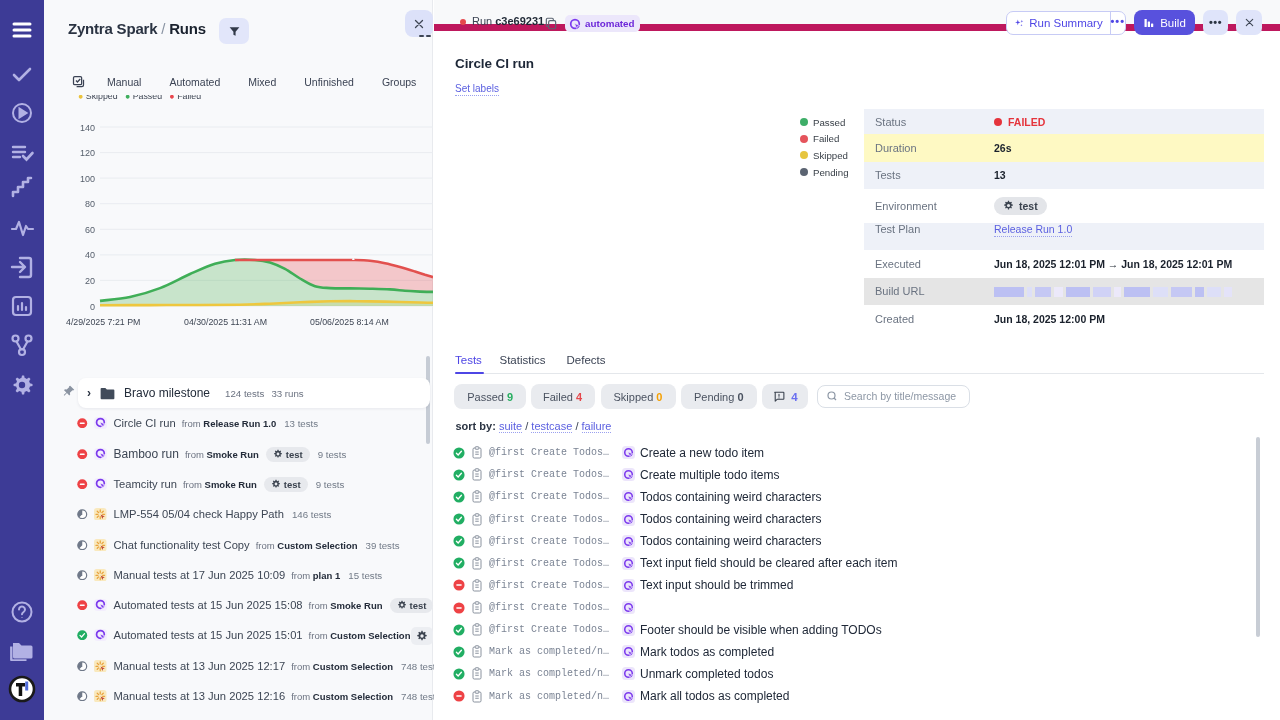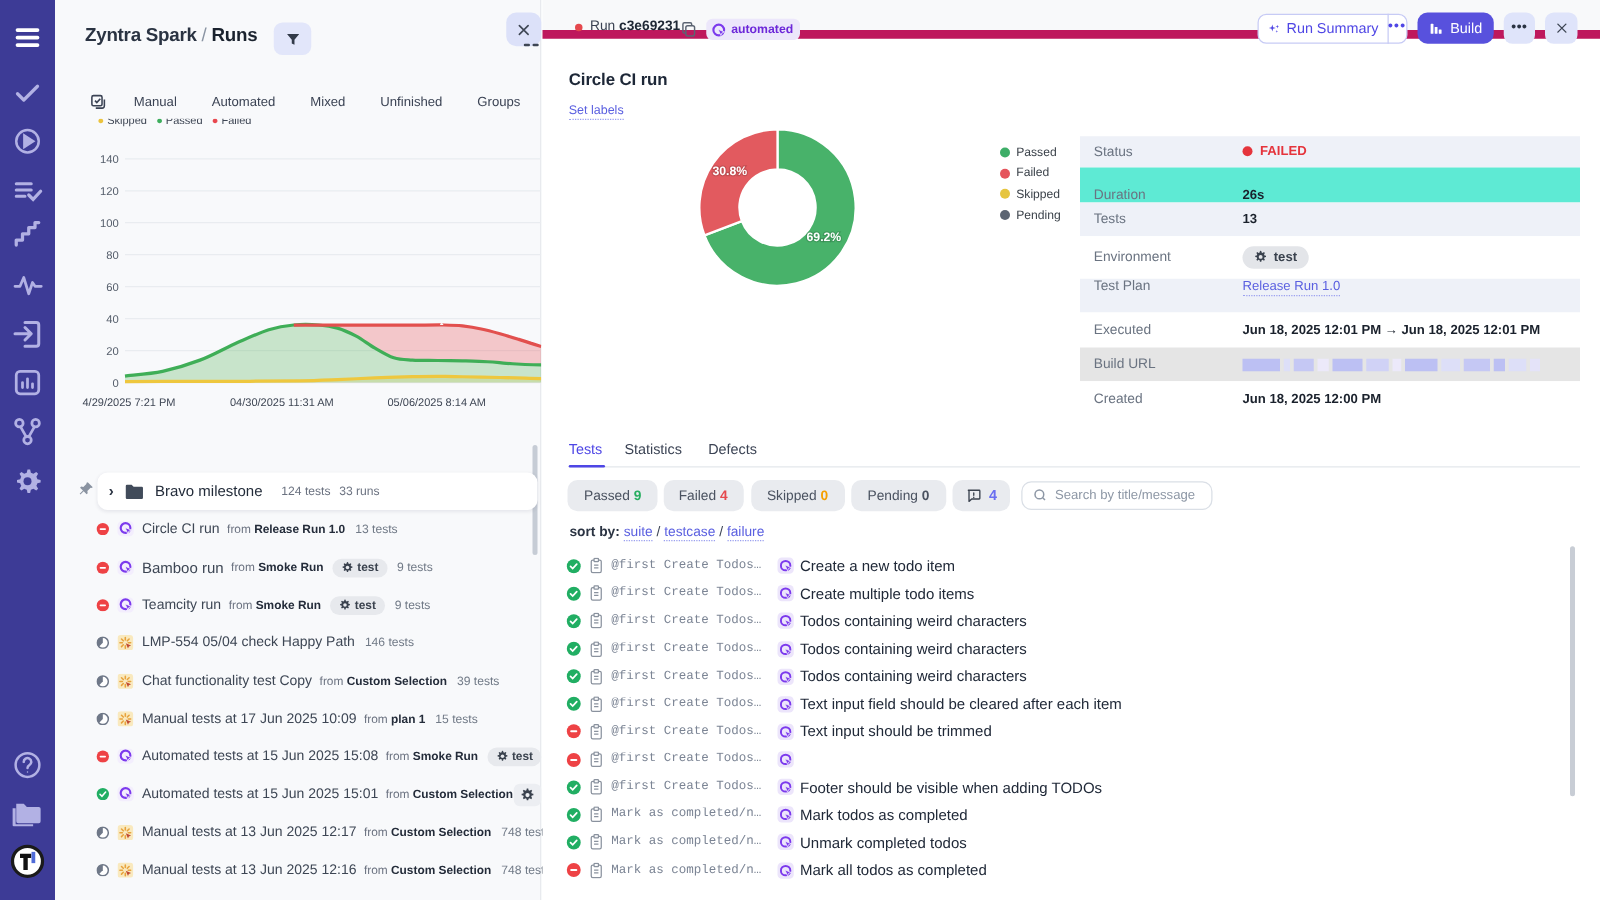--- a/index.html
+++ b/index.html
@@ -394,40 +394,32 @@
         <span style="position:relative;top:-1px">•••</span>
       </span>
   <span style="position:absolute;left:802px;top:10px;width:26px;height:25px;background:#dfe4fa;border-radius:7px;display:inline-flex;align-items:center;justify-content:center">
    <svg width="11" height="11" viewBox="0 0 24 24" fill="none" stroke="#3e4654" stroke-width="2.4" stroke-linecap="round">
           <path d="M5 5l14 14M19 5L5 19"></path>
         </svg>
   </span>
  </div>
  <div style="position:absolute;left:21px;top:56px;font-size:13.5px;font-weight:bold;color:#1d2737;letter-spacing:-.1px">Circle CI run</div>
  <div style="position:absolute;left:21px;top:83px;font-size:10px;color:#5a5fe0;border-bottom:1px dotted #9aa0ef;padding-bottom:1px">Set labels</div>
- <div style="position:absolute;left:121px;top:99px" id="donut"><svg width="134" height="134" viewBox="0 0 134 134">
-        <path d="M67.00 4.50 A62.5 62.5 0 1 1 8.60 89.28 L38.50 77.87 A30.5 30.5 0 1 0 67.00 36.50 Z" fill="#48b26a" stroke="#fff" stroke-width="1.8"></path>
-        <path d="M8.60 89.28 A62.5 62.5 0 0 1 67.00 4.50 L67.00 36.50 A30.5 30.5 0 0 0 38.50 77.87 Z" fill="#e25a5f" stroke="#fff" stroke-width="1.8"></path>
-        <g font-family="Liberation Sans, sans-serif" font-size="9.8" font-weight="bold" fill="#fff">
-          <text x="28.8" y="41.3" text-anchor="middle" style="paint-order:stroke" stroke="#00000022" stroke-width="2">30.8%</text>
-          <text x="104.1" y="93.5" text-anchor="middle" style="paint-order:stroke" stroke="#00000022" stroke-width="2">69.2%</text>
-        </g>
-      </svg></div>
  <div id="dlegend" style="position:absolute;left:366px;top:114px;font-size:9.7px;color:#3a4149">
    <div style="height:16.6px;display:flex;align-items:center"><span style="width:8px;height:8px;border-radius:50%;background:#3eae68;margin-right:5px"></span>Passed</div>
    <div style="height:16.6px;display:flex;align-items:center"><span style="width:8px;height:8px;border-radius:50%;background:#e5545c;margin-right:5px"></span>Failed</div>
    <div style="height:16.6px;display:flex;align-items:center"><span style="width:8px;height:8px;border-radius:50%;background:#e6c53f;margin-right:5px"></span>Skipped</div>
    <div style="height:16.6px;display:flex;align-items:center"><span style="width:8px;height:8px;border-radius:50%;background:#5b6472;margin-right:5px"></span>Pending</div>
  </div>
  <div id="dtable" style="position:absolute;left:430px;top:0;width:400px">
       <div style="position:absolute;left:0;top:109.3px;width:400px;height:25.0px;background:#eef1f8;display:flex;align-items:center">
         <span style="width:130px;padding-left:11px;font-size:11px;color:#6a7381">Status</span>
         <span style="font-size:10.5px;font-weight:bold;color:#1a212c"><span style="display:inline-flex;align-items:center;color:#e5343c;font-weight:bold"><span style="width:8px;height:8px;border-radius:50%;background:#e5343c;margin-right:6px"></span>FAILED</span></span>
       </div>
-      <div style="position:absolute;left:0;top:134.3px;width:400px;height:27.4px;background:#5eead4;display:flex;align-items:flex-end">
+      <div style="position:absolute;left:0;top:134.3px;width:400px;height:27.4px;background:#fef9c3;display:flex;align-items:center">
         <span style="width:130px;padding-left:11px;font-size:11px;color:#6a7381">Duration</span>
         <span style="font-size:10.5px;font-weight:bold;color:#1a212c"><span>26s</span></span>
       </div>
       <div style="position:absolute;left:0;top:161.7px;width:400px;height:27.6px;background:#eef1f8;display:flex;align-items:center">
         <span style="width:130px;padding-left:11px;font-size:11px;color:#6a7381">Tests</span>
         <span style="font-size:10.5px;font-weight:bold;color:#1a212c"><span>13</span></span>
       </div>
       <div style="position:absolute;left:0;top:189.3px;width:400px;height:33.4px;background:#fff;display:flex;align-items:center">
         <span style="width:130px;padding-left:11px;font-size:11px;color:#6a7381">Environment</span>
         <span style="font-size:10.5px;font-weight:bold;color:#1a212c"><span style="display:inline-flex;align-items:center;background:#e3e5e9;border-radius:11px;padding:3px 9px;font-size:10.5px;font-weight:bold;color:#3a424e"><svg width="11" height="11" viewBox="0 0 24 24" fill="#3a424e" style="margin-right:5px">

